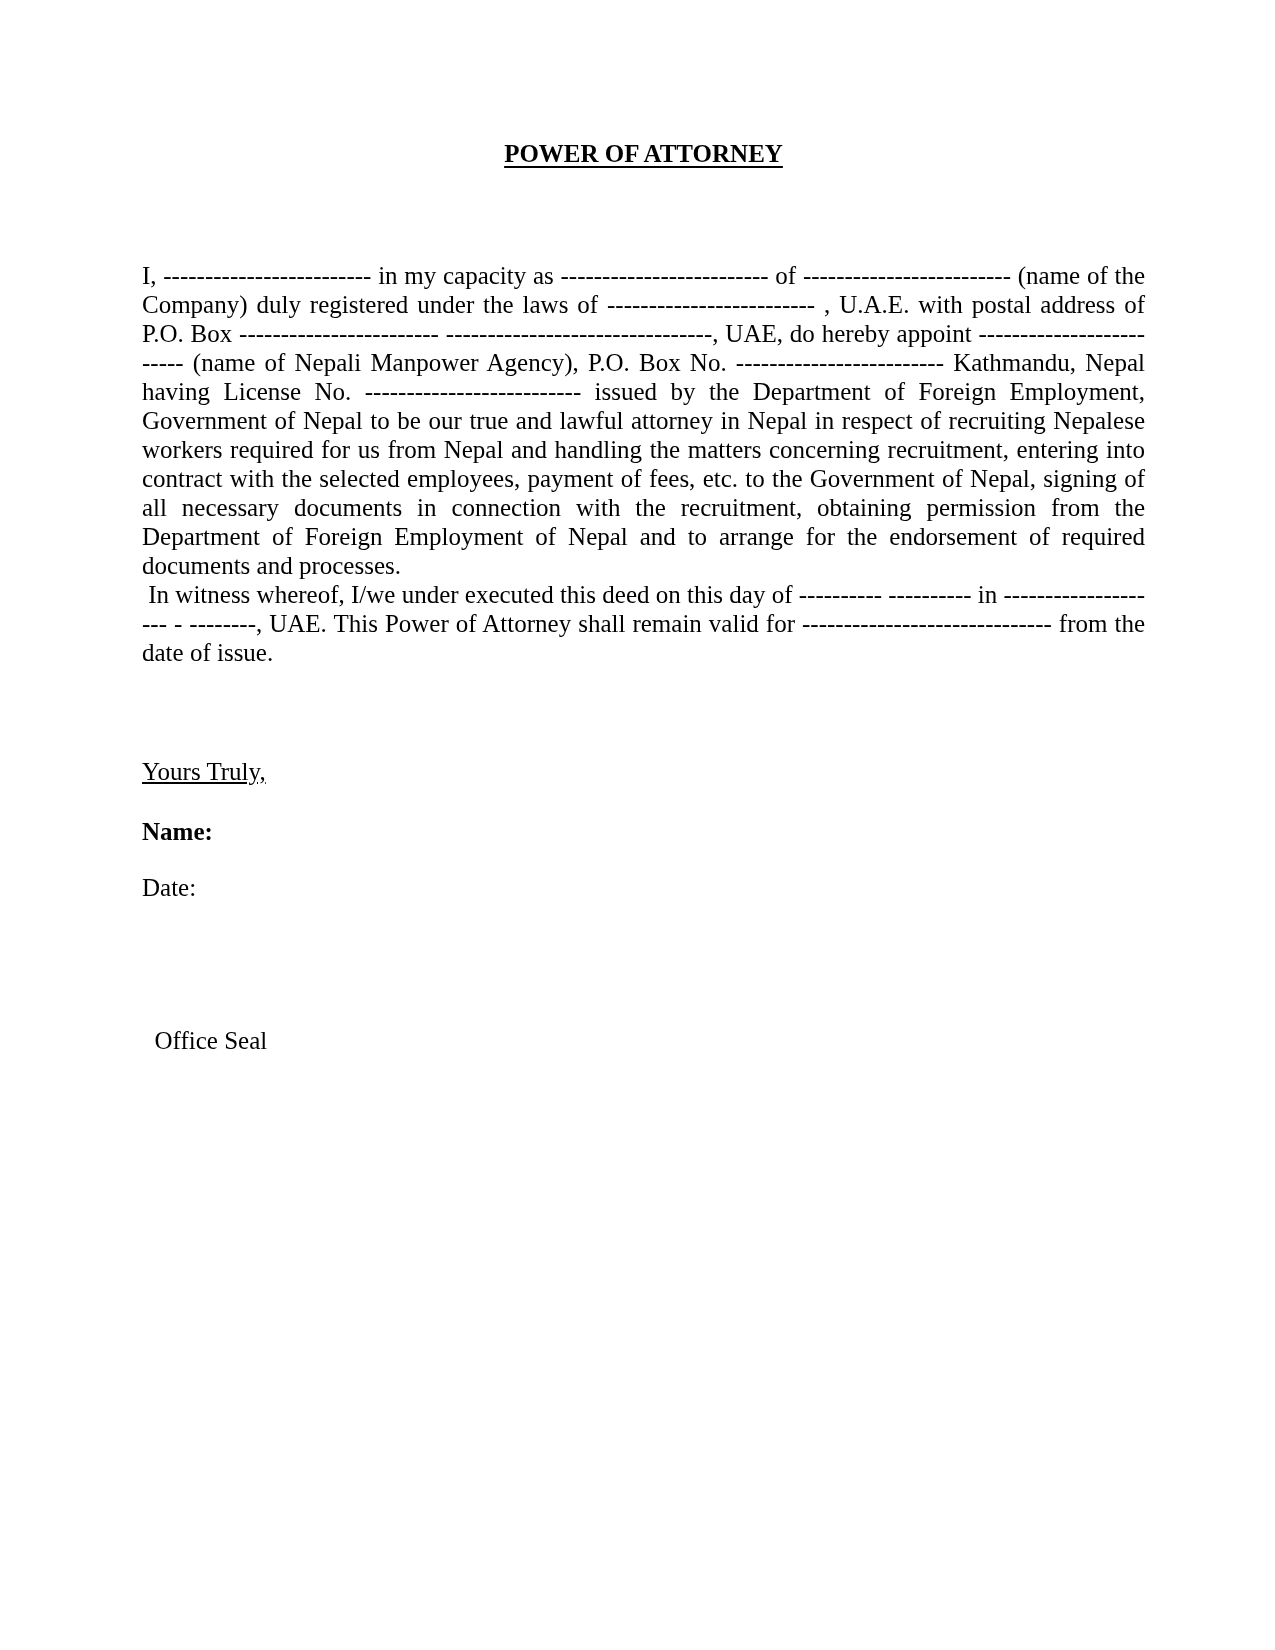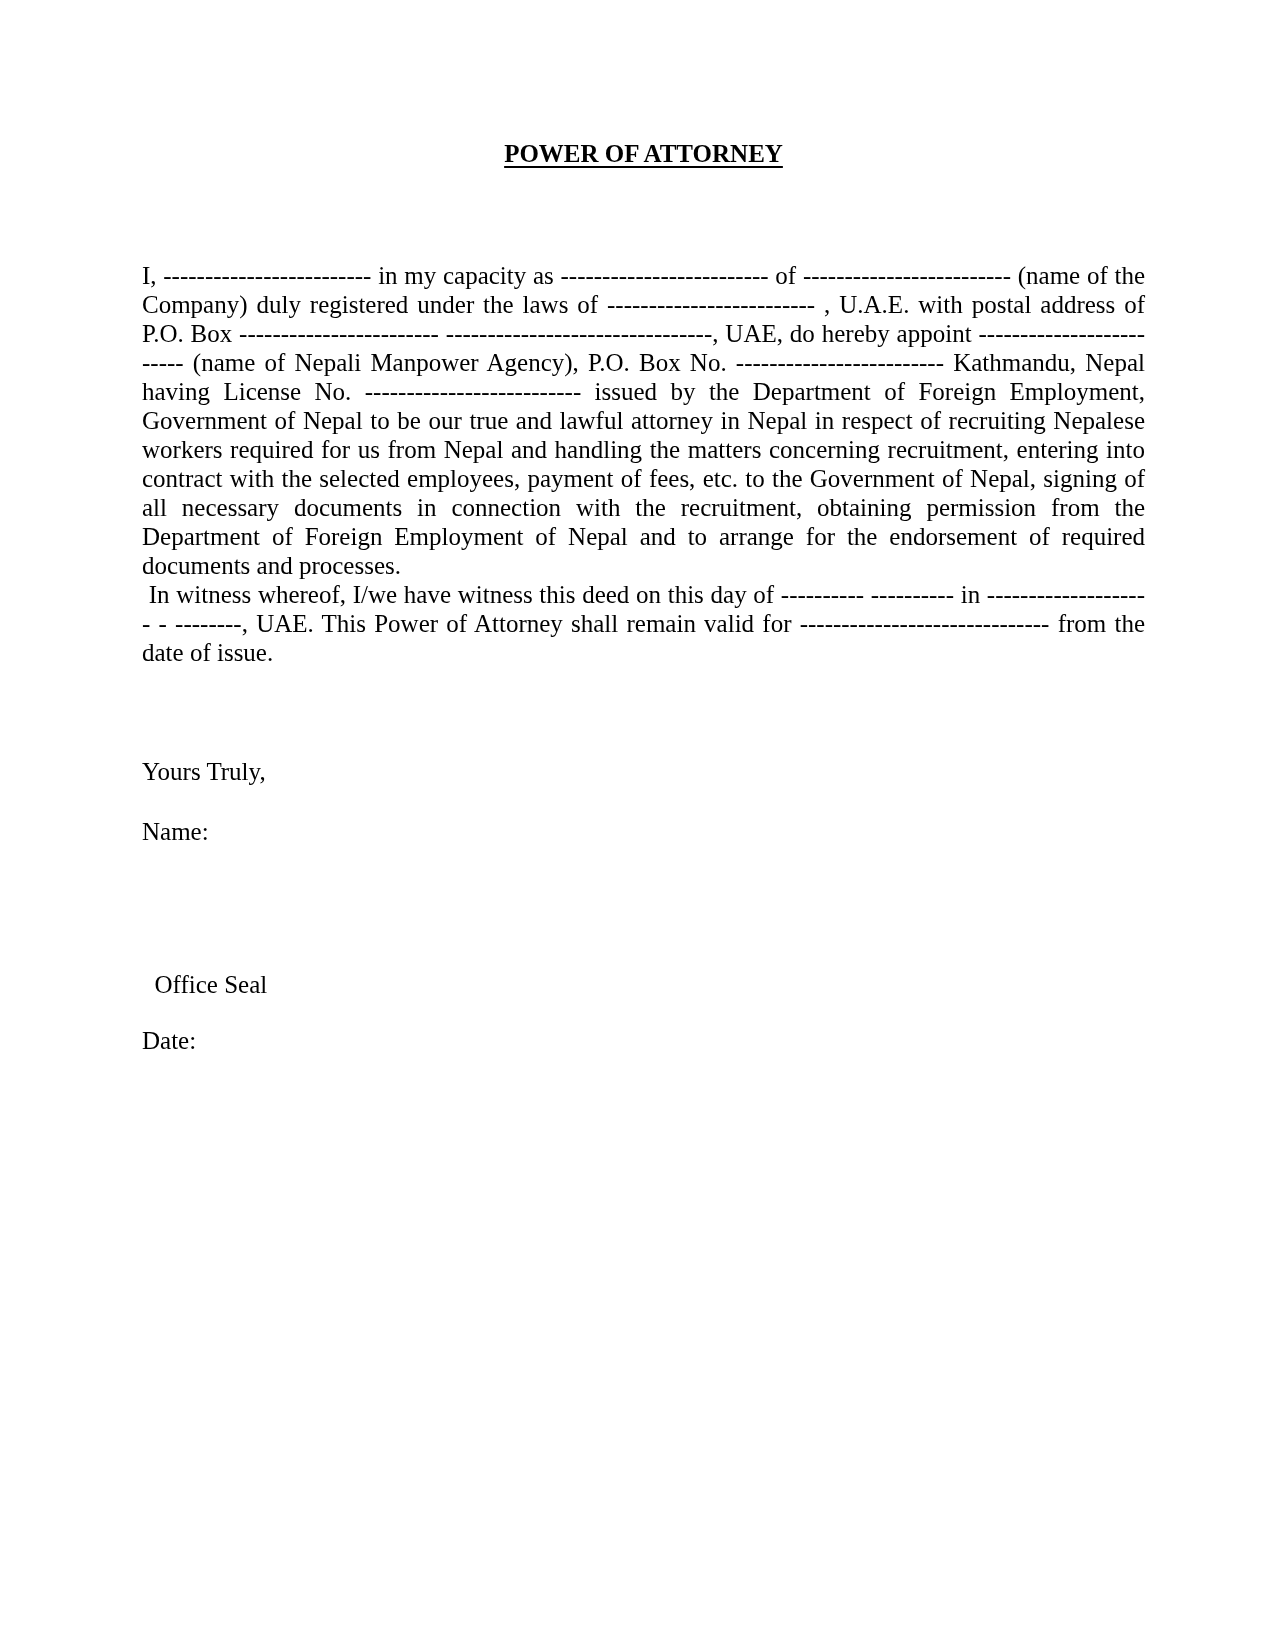--- a/index.html
+++ b/index.html
@@ -35,42 +35,42 @@
   }
   .body-paragraph {
     margin: 0;
     text-align: justify;
     white-space: pre-wrap;
   }
   .closing-line {
     margin: 0;
     white-space: pre-wrap;
   }
-  .yours-truly   { margin-top: 90px; }
+  .yours-truly   { margin-top: 90px; text-decoration: underline; }
   .for-line      { margin-top: 31px; }
   .signature-line{ margin-top: 27px; }
-  .name-line     { margin-top: 31px; }
+  .name-line     { margin-top: 31px; font-weight: bold; }
   .position-line { margin-top: 0; }
   .date-line     { margin-top: 27px; }
   .office-seal   { margin-top: 124px; }
 </style>
 </head>
 <body>
 
 <div class="page">
 
   <h1 class="doc-title">
     <span>POWER OF ATTORNEY</span>
   </h1>
 
   <div>
     <p class="body-paragraph">I, ------------------------- in my capacity as ------------------------- of ------------------------- (name of the Company) duly registered under the laws of ------------------------- , U.A.E. with postal address of P.O. Box ------------------------ --------------------------------, UAE, do hereby appoint ------------------------- (name of Nepali Manpower Agency), P.O. Box No. ------------------------- Kathmandu, Nepal having License No. -------------------------- issued by the Department of Foreign Employment, Government of Nepal to be our true and lawful attorney in Nepal in respect of recruiting Nepalese workers required for us from Nepal and handling the matters concerning recruitment, entering into contract with the selected employees, payment of fees, etc. to the Government of Nepal, signing of all necessary documents in connection with the recruitment, obtaining permission from the Department of Foreign Employment of Nepal and to arrange for the endorsement of required documents and processes.</p>
-    <p class="body-paragraph"> In witness whereof, I/we have witness this deed on this day of ---------- ---------- in -------------------- - --------, UAE. This Power of Attorney shall remain valid for ------------------------------ from the date of issue.</p>
+    <p class="body-paragraph"> In witness whereof, I/we under executed this deed on this day of ---------- ---------- in -------------------- - --------, UAE. This Power of Attorney shall remain valid for ------------------------------ from the date of issue.</p>
   </div>
 
   <div>
     <p class="closing-line yours-truly">Yours Truly,</p>
     <p class="closing-line name-line">Name:</p>
+    <p class="closing-line date-line">Date:</p>
     <p class="closing-line office-seal">  Office Seal</p>
-    <p class="closing-line date-line">Date:</p>
   </div>
 
 </div>
 
 </body></html>

